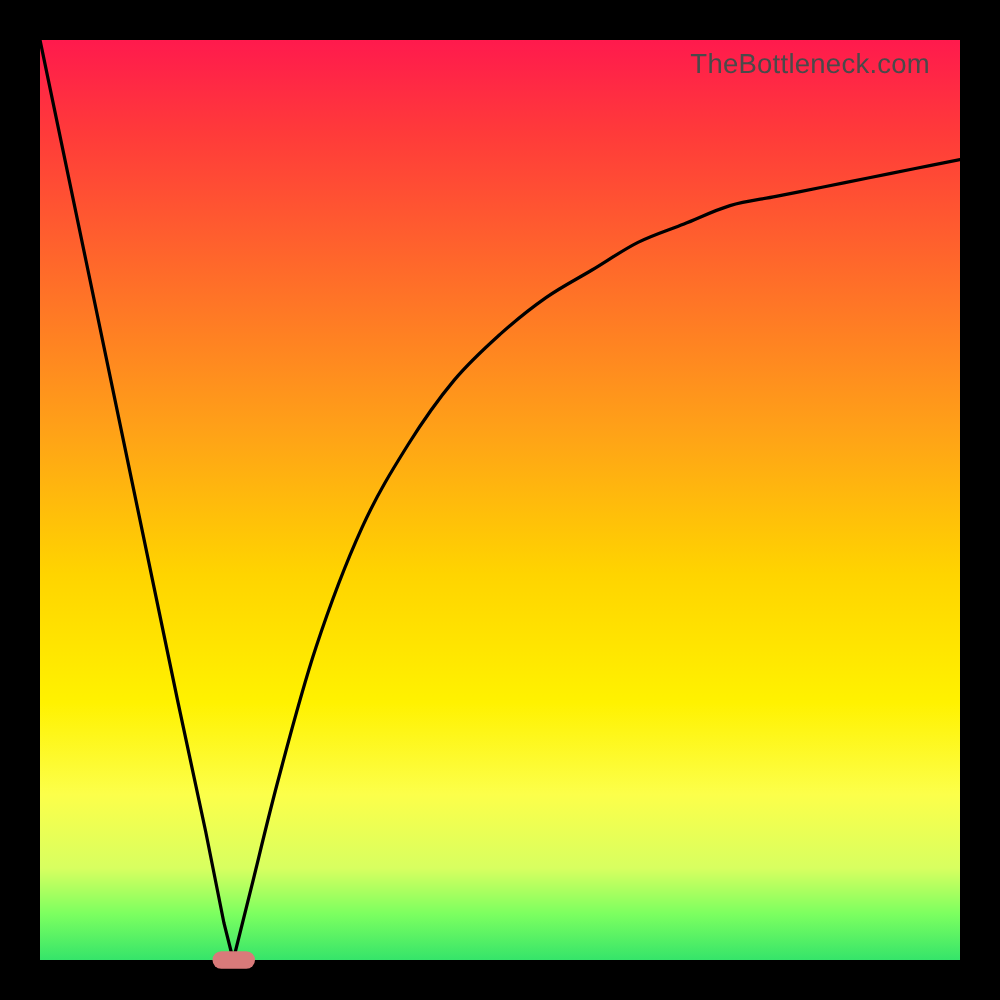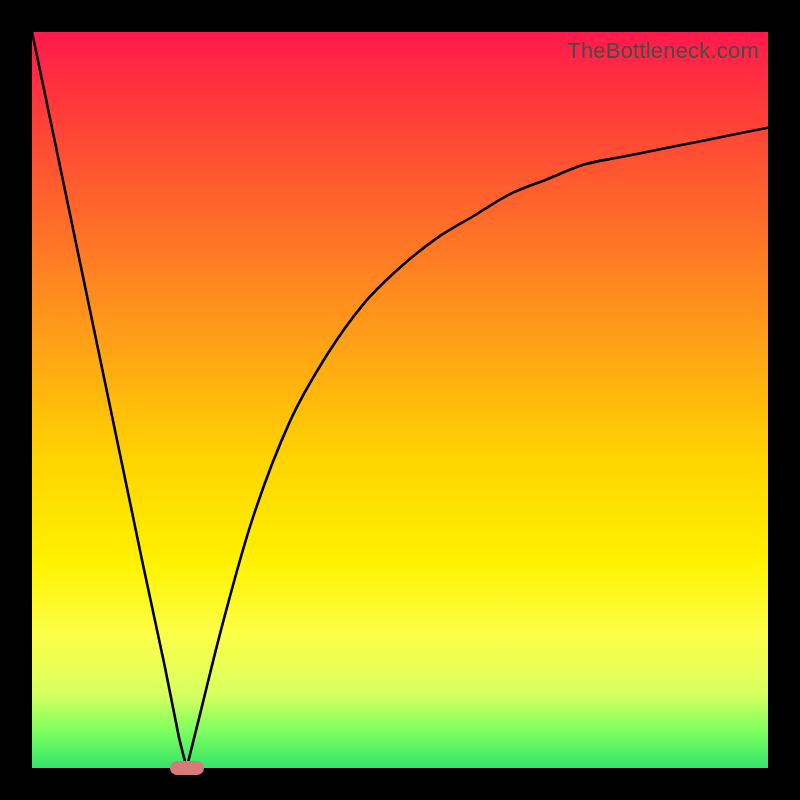--- a/index.html
+++ b/index.html
@@ -32,21 +32,21 @@
       #fff200 72%,
       #fcff4a 82%,
       #d8ff60 90%,
       #7cff60 95%,
       #35e46a 100%
     );
   }
   .watermark {
     position: absolute;
     top: 6px;
-    right: 9px;
+    right: 24px;
     color: #4a4a4a;
     font-size: 22px;
     font-weight: 500;
     letter-spacing: 0.2px;
     pointer-events: none;
   }
   .curve {
     position: absolute;
     left: 0;
     top: 0;

